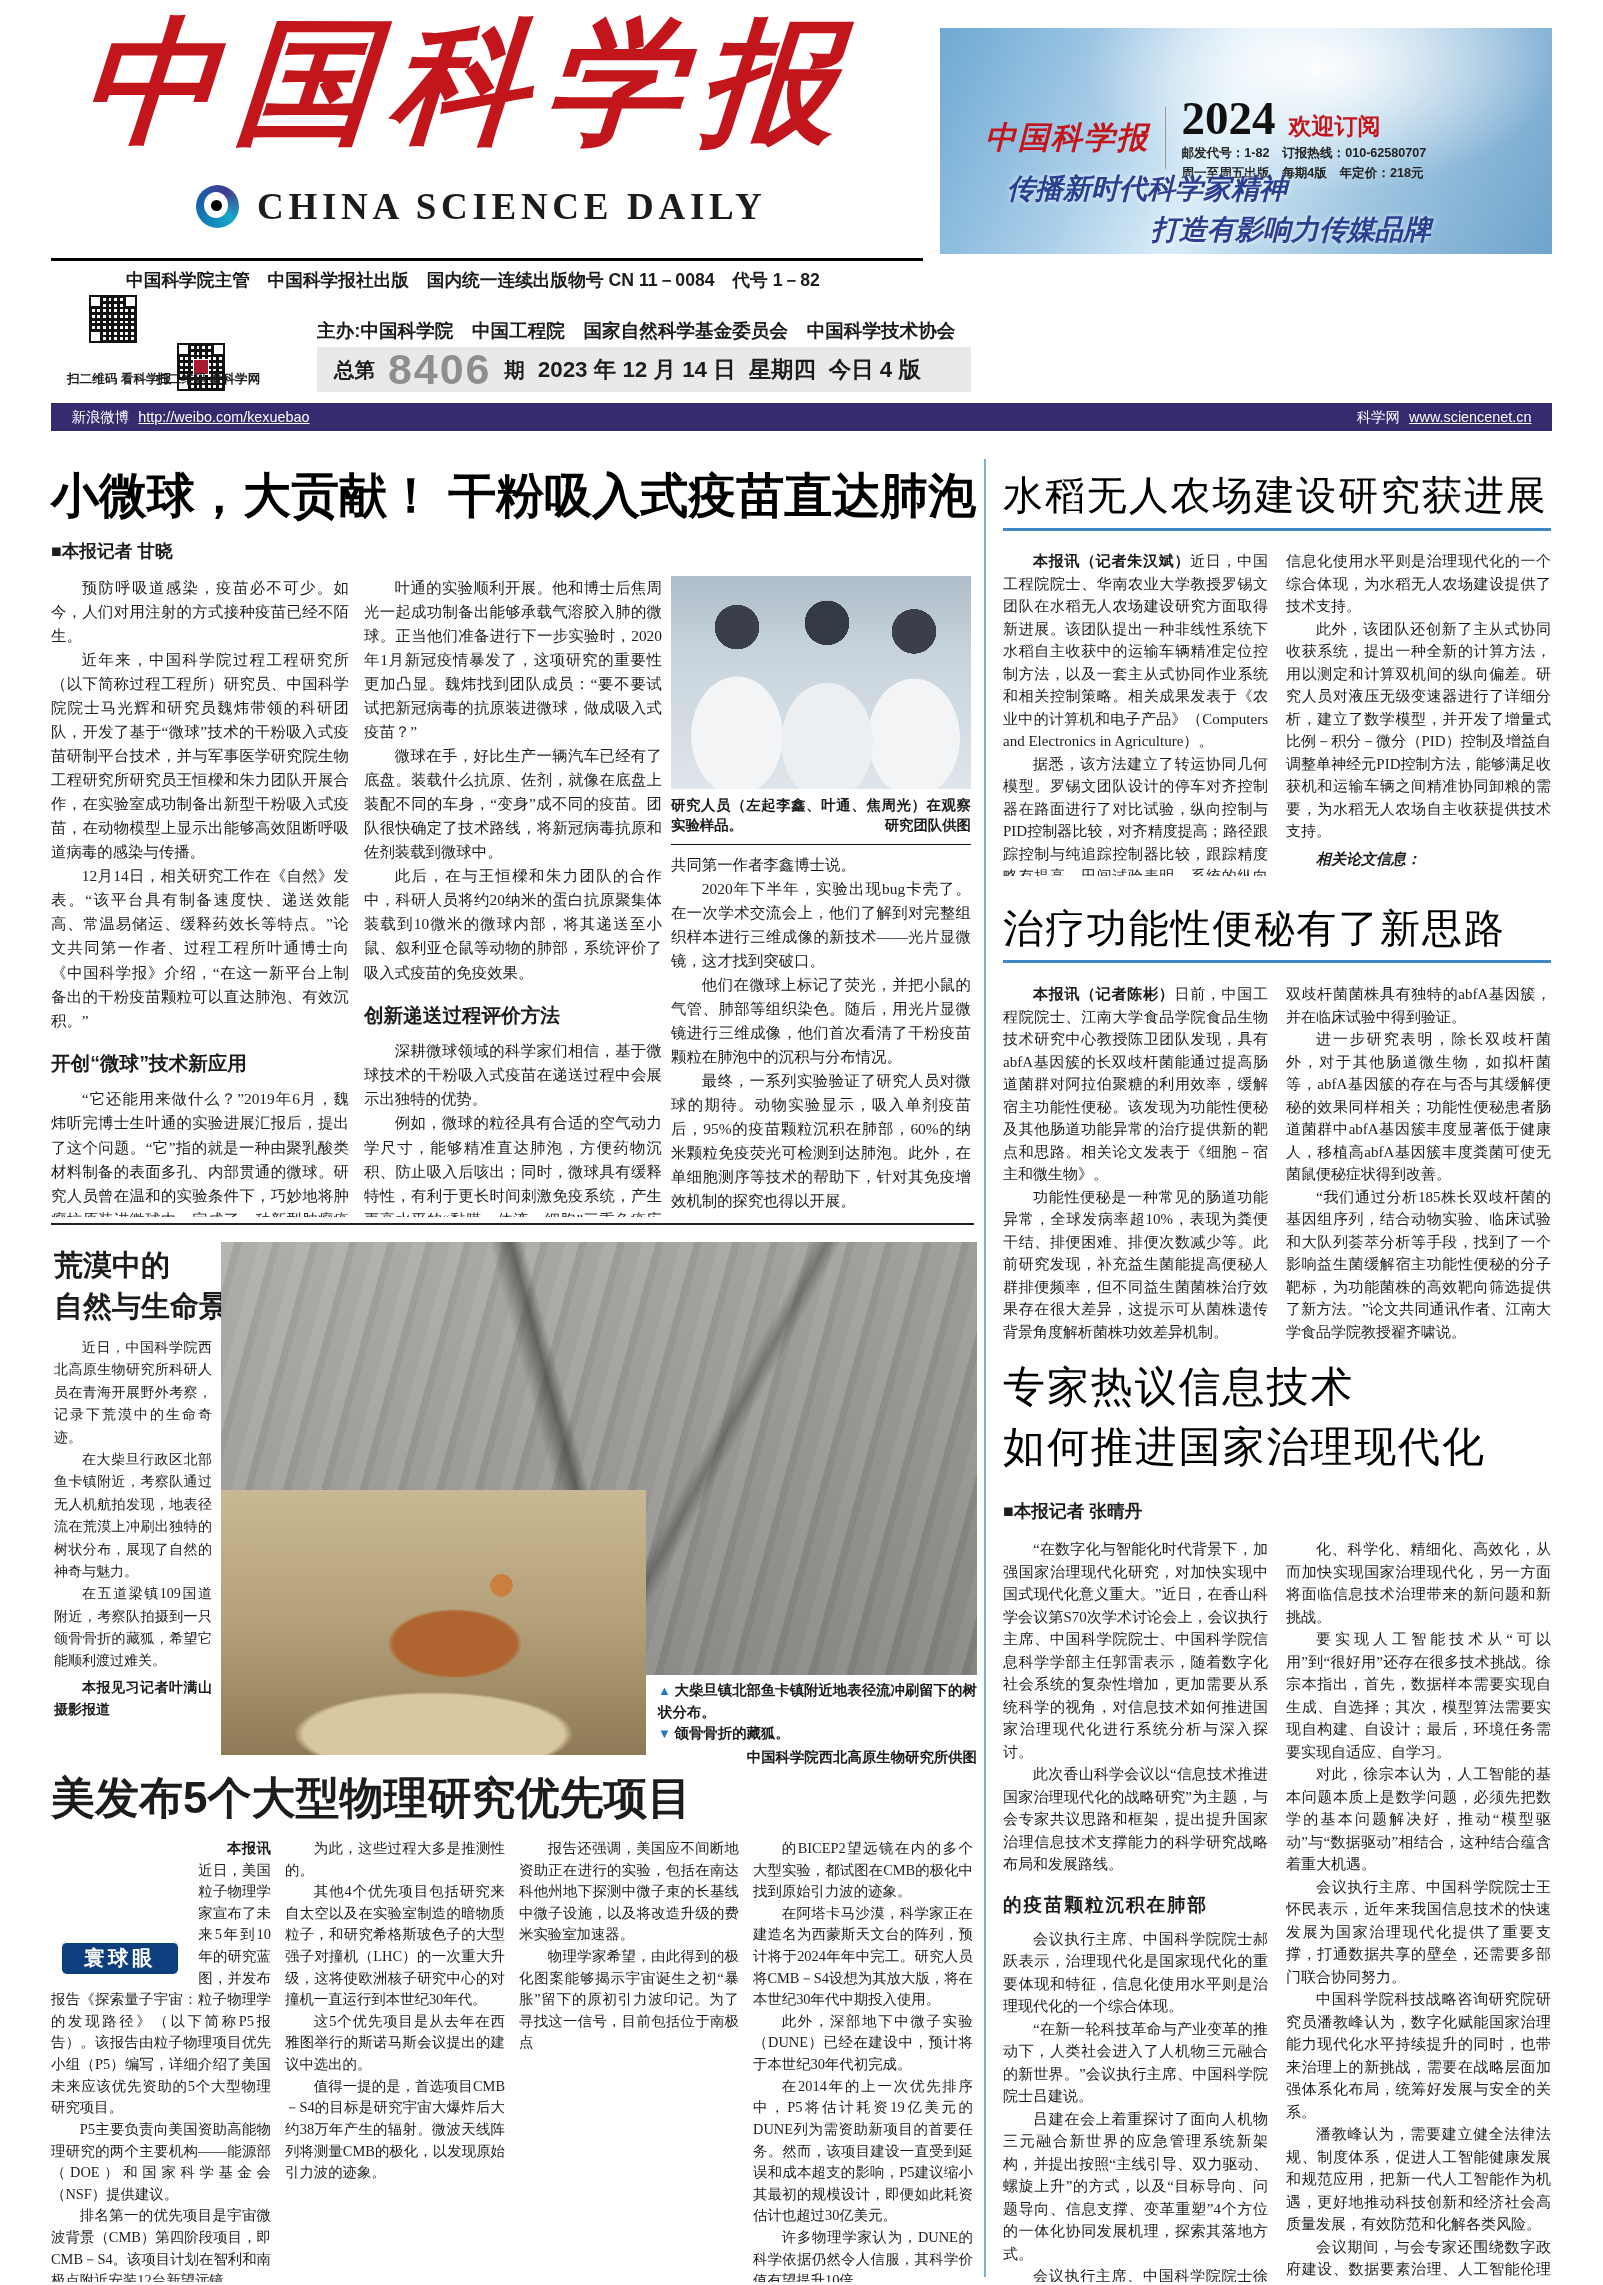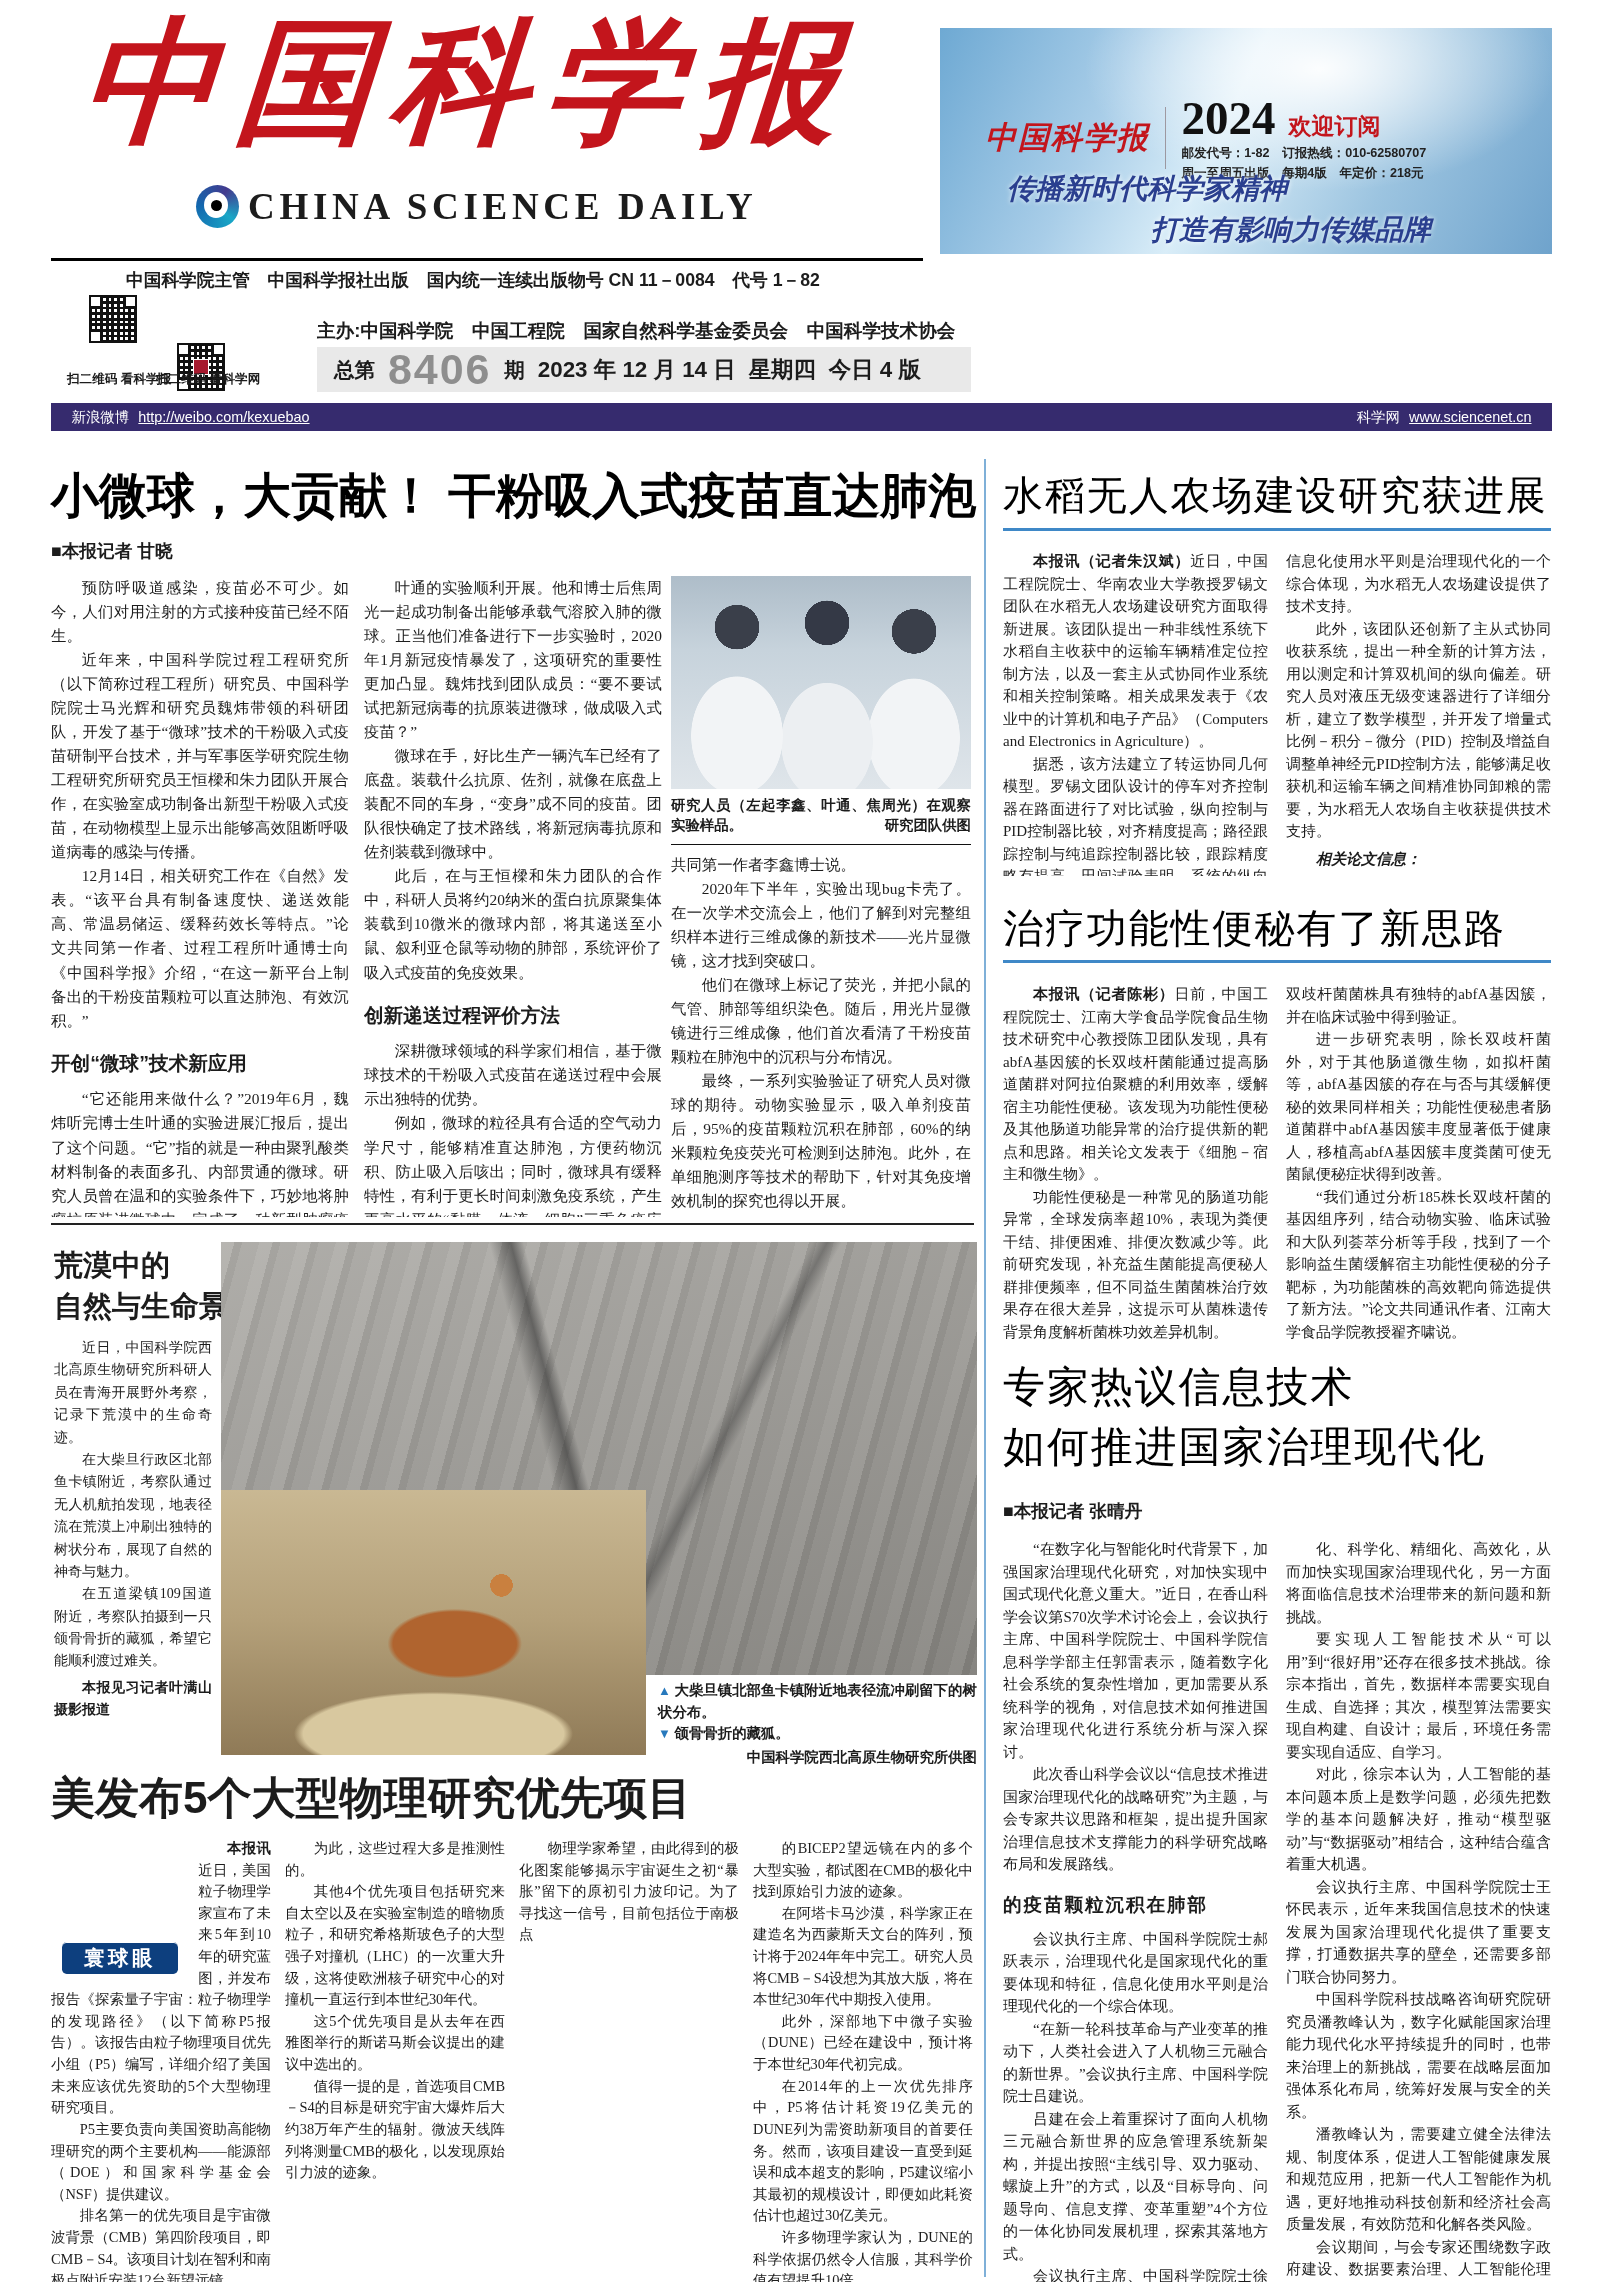--- a/index.html
+++ b/index.html
@@ -9,21 +9,21 @@
   }
   html,body{margin:0;padding:0;background:#fff;}
   #page{position:relative;width:1603px;height:2286px;background:#fff;overflow:hidden;
         font-family:var(--serif);color:var(--ink);}
   .abs{position:absolute;}
 
   
   .mast-cn{left:82px;top:9.3px;font-size:136px;font-weight:900;color:var(--red);
            font-style:italic;letter-spacing:18.6px;font-family:var(--serif);
            transform:skewX(-4deg);white-space:nowrap;line-height:1.1;}
-  .mast-en-row{left:196px;top:185px;display:flex;align-items:center;gap:9px;}
+  .mast-en-row{left:196px;top:185px;display:flex;align-items:center;gap:18px;}
   .swirl{width:43px;height:43px;border-radius:50%;
          background:conic-gradient(from 130deg,#19a7c7,#1367ae 40%,#433a8e 72%,#19a7c7);position:relative;}
   .swirl::before{content:'';position:absolute;left:8.4px;top:6.5px;width:24px;height:26px;background:#fff;border-radius:50%;}
   .swirl::after{content:'';position:absolute;width:11.2px;height:11.2px;background:#000;border-radius:50%;top:15px;left:15px;}
   .mast-en{font-size:37px;font-weight:700;letter-spacing:4.7px;font-family:var(--serif);}
   .rule1{left:51px;top:258px;width:872px;height:2.8px;background:#000;}
   .info-line{left:126px;top:268px;font-family:var(--sans);font-size:17.7px;font-weight:600;white-space:nowrap;}
   .qr{width:48px;height:48px;position:relative;
       background:repeating-linear-gradient(0deg,#111 0 2.8px,transparent 2.8px 5.6px),
                  repeating-linear-gradient(90deg,#111 0 2.8px,#fff 2.8px 5.6px);}
@@ -298,20 +298,21 @@
   <div class="abs col phys-col phys-c2">
     <div>
         <p class="para">为此，这些过程大多是推测性的。</p>
         <p class="para">其他4个优先项目包括研究来自太空以及在实验室制造的暗物质粒子，和研究希格斯玻色子的大型强子对撞机（LHC）的一次重大升级，这将使欧洲核子研究中心的对撞机一直运行到本世纪30年代。</p>
         <p class="para">这5个优先项目是从去年在西雅图举行的斯诺马斯会议提出的建议中选出的。</p>
         <p class="para">值得一提的是，首选项目CMB－S4的目标是研究宇宙大爆炸后大约38万年产生的辐射。微波天线阵列将测量CMB的极化，以发现原始引力波的迹象。</p>
       </div>
   </div>
   <div class="abs col phys-col phys-c3">
     <div>
+        <p class="para">报告还强调，美国应不间断地资助正在进行的实验，包括在南达科他州地下探测中微子束的长基线中微子设施，以及将改造升级的费米实验室加速器。</p>
         <p class="para">物理学家希望，由此得到的极化图案能够揭示宇宙诞生之初“暴胀”留下的原初引力波印记。为了寻找这一信号，目前包括位于南极点</p>
       </div>
   </div>
   <div class="abs col phys-col phys-c4">
     <div>
         <p class="para">的BICEP2望远镜在内的多个大型实验，都试图在CMB的极化中找到原始引力波的迹象。</p>
         <p class="para">在阿塔卡马沙漠，科学家正在建造名为西蒙斯天文台的阵列，预计将于2024年年中完工。研究人员将CMB－S4设想为其放大版，将在本世纪30年代中期投入使用。</p>
         <p class="para">此外，深部地下中微子实验（DUNE）已经在建设中，预计将于本世纪30年代初完成。</p>
         <p class="para">在2014年的上一次优先排序中，P5将估计耗资19亿美元的DUNE列为需资助新项目的首要任务。然而，该项目建设一直受到延误和成本超支的影响，P5建议缩小其最初的规模设计，即便如此耗资估计也超过30亿美元。</p>
         <p class="para">许多物理学家认为，DUNE的科学依据仍然令人信服，其科学价值有望提升10倍。</p>

